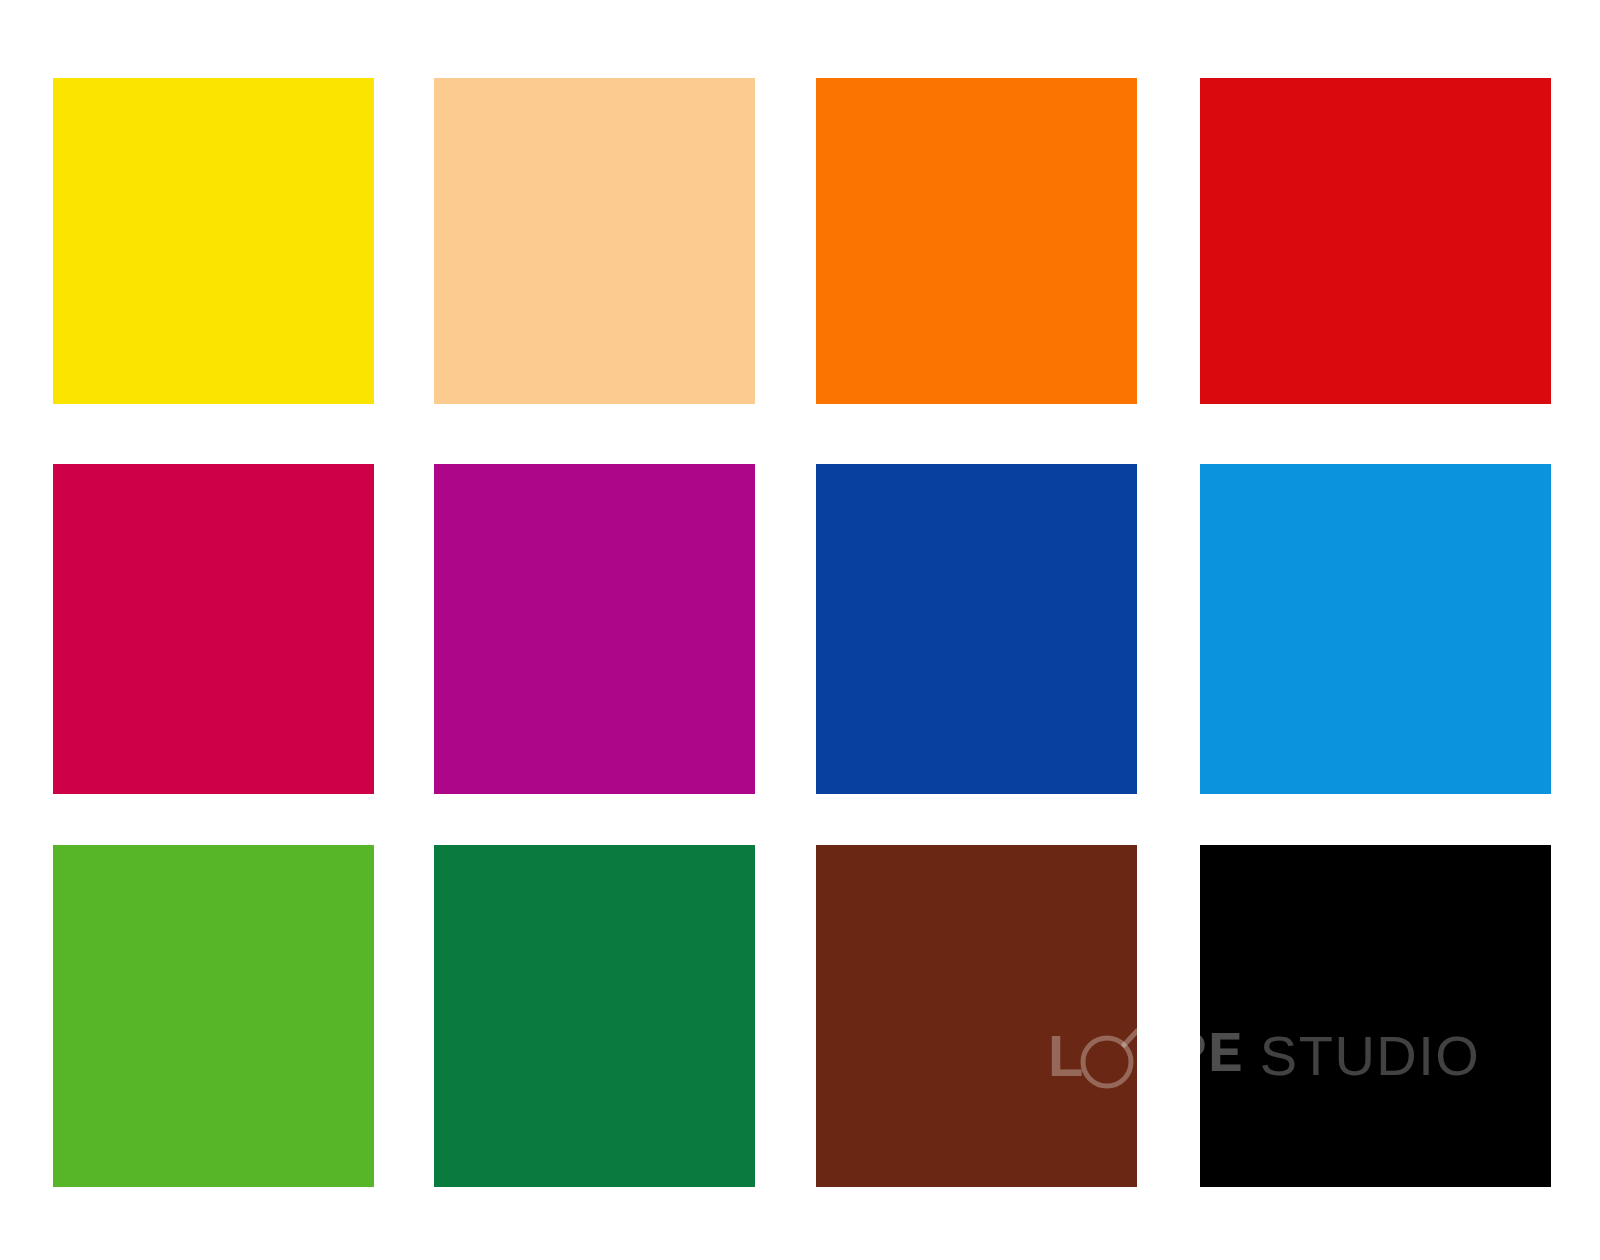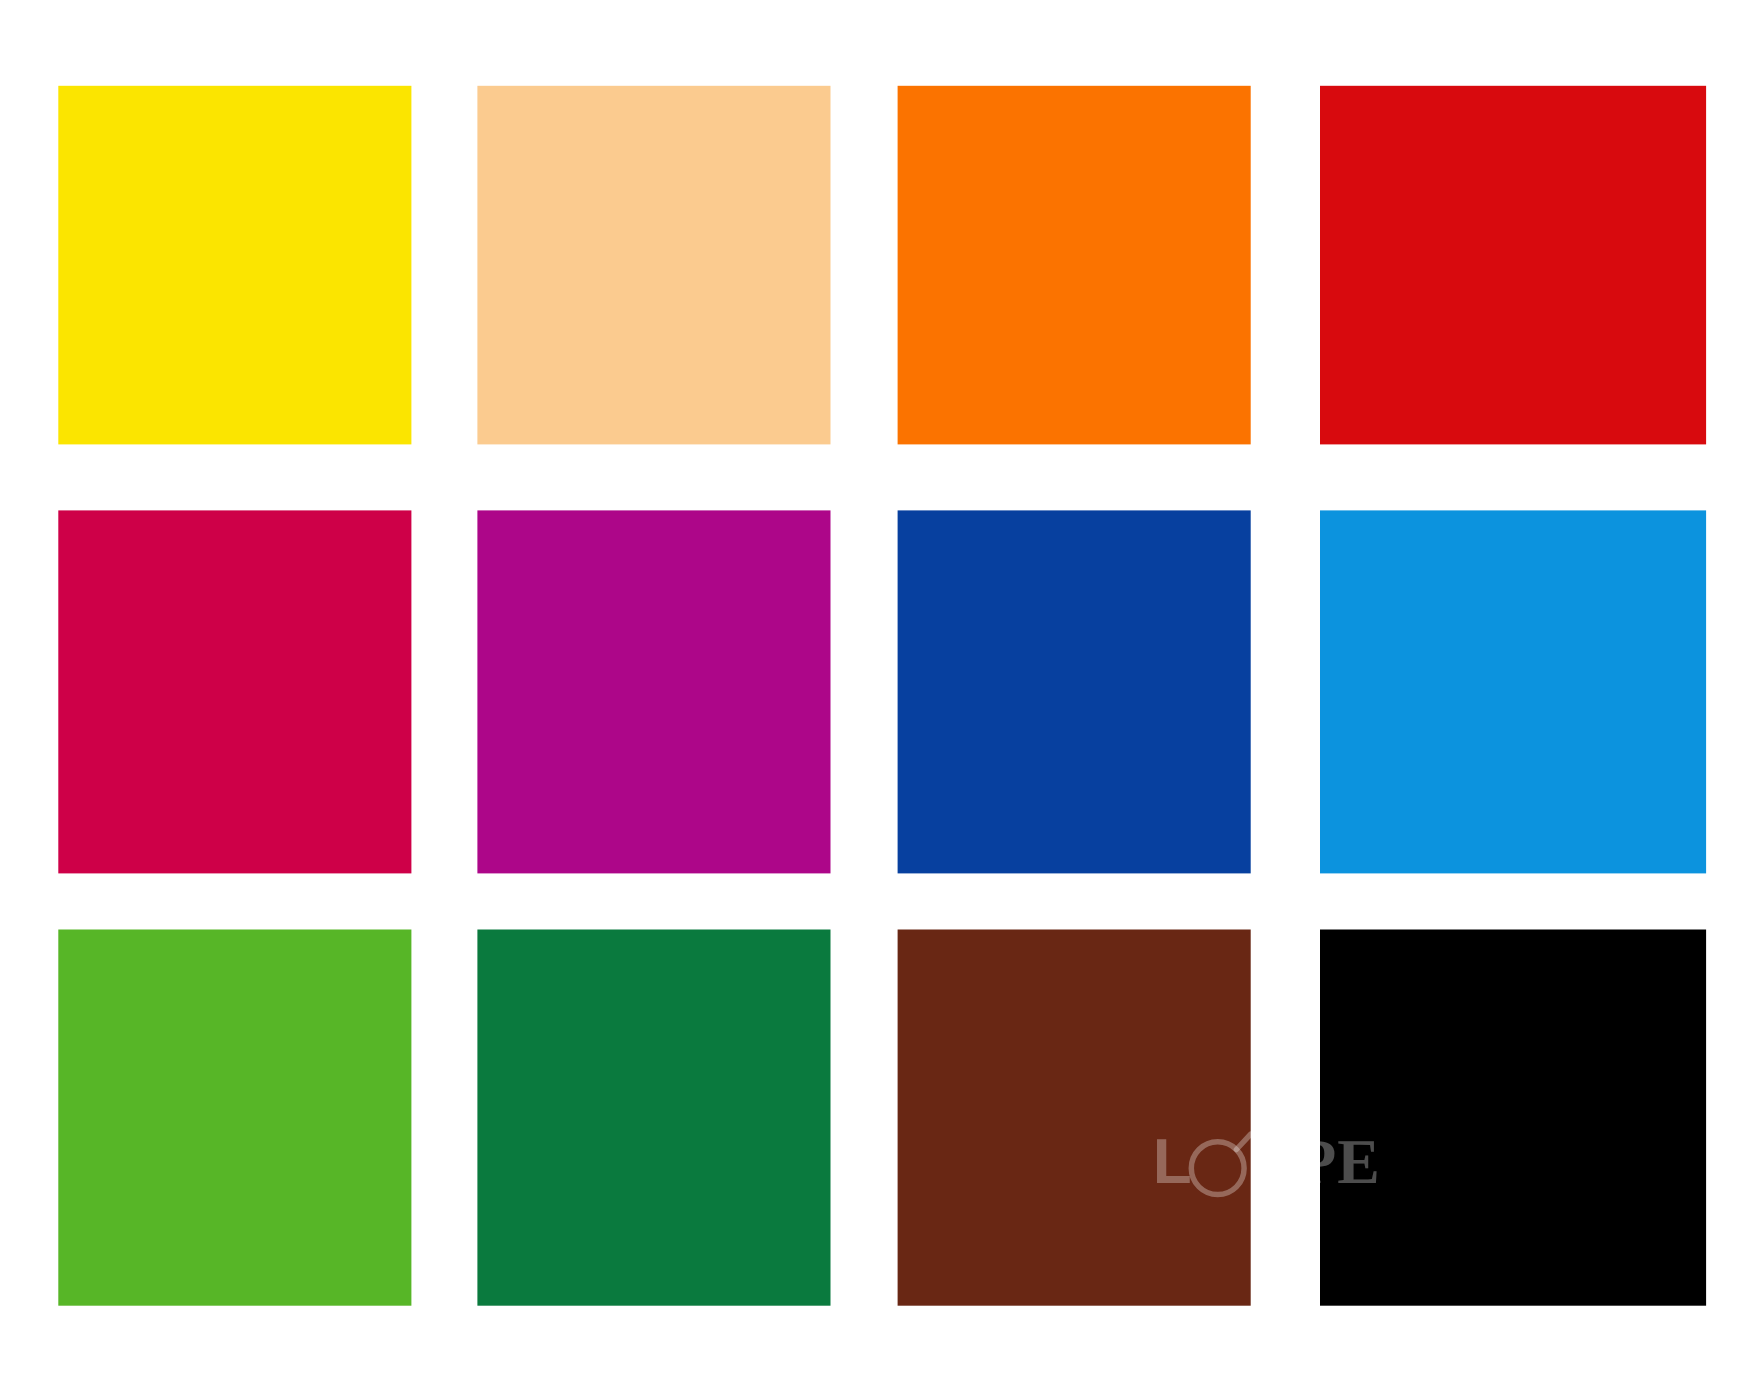--- a/index.html
+++ b/index.html
@@ -52,21 +52,21 @@
     font-family: "Liberation Sans", sans-serif;
     font-weight: bold;
     font-size: 58px;
     letter-spacing: 1px;
     color: rgba(255,255,255,0.30);
     line-height: 1;
     position: relative;
     z-index: 2;
   }
   .wm-loupe-rest {
-    font-family: Liberation Serif, serif;
+    font-family: Liberation Mono, monospace;
     font-weight: bold;
     font-size: 58px;
     letter-spacing: 1px;
     color: rgba(255,255,255,0.30);
     line-height: 1;
     position: relative;
     z-index: 2;
   }
   .wm-glass {
     position: relative;
@@ -116,16 +116,17 @@
   <div class="watermark">
     <div class="wm-inner">
       <span class="wm-l">L</span>
       <span class="wm-glass">
         <svg width="58" height="68" viewBox="0 0 58 68" aria-hidden="true">
           <circle cx="27" cy="40" r="24" fill="none" stroke="rgba(255,255,255,0.30)" stroke-width="5"></circle>
           <line x1="44" y1="23" x2="57" y2="9" stroke="rgba(255,255,255,0.30)" stroke-width="5" stroke-linecap="round"></line>
         </svg>
       </span>
       <span class="wm-loupe-rest">UPE</span>
+      <span class="wm-studio">STUDIO</span>
     </div>
   </div>
 
 </div>
 
 </body></html>

